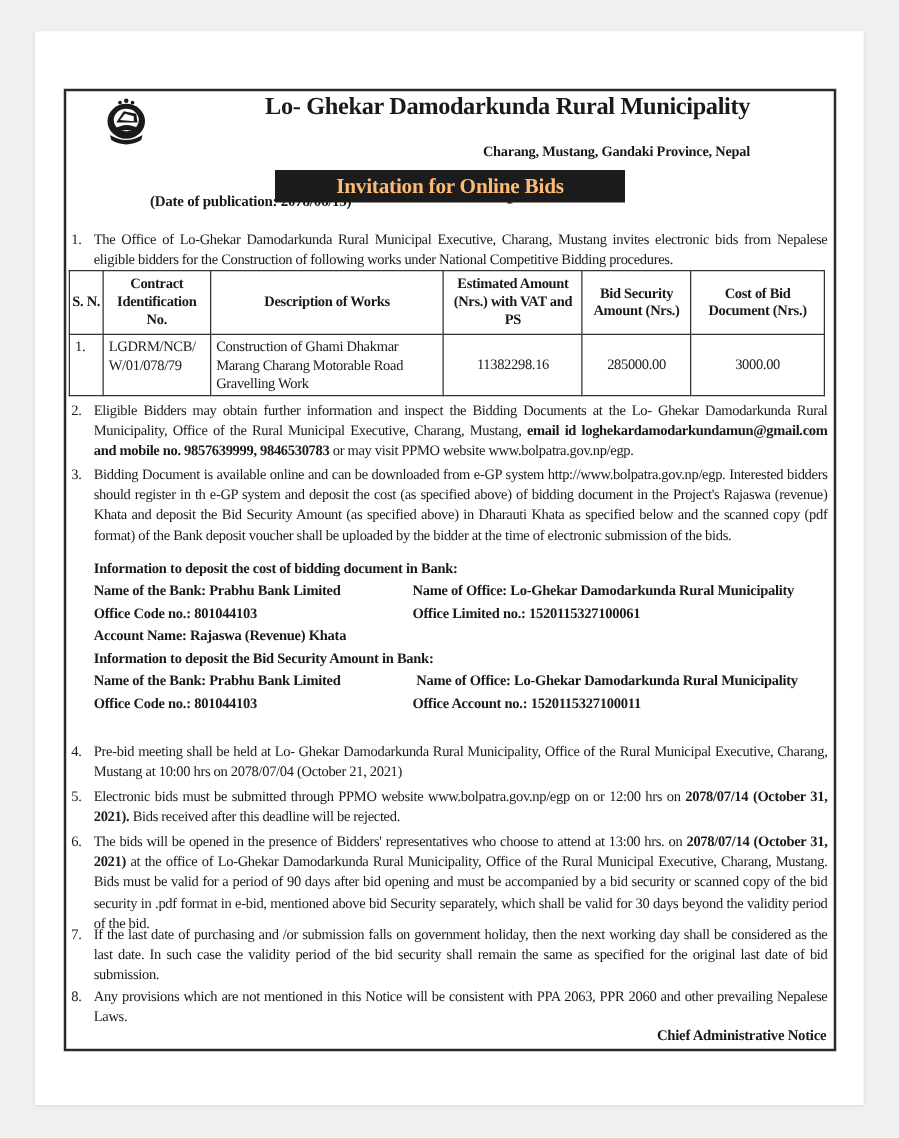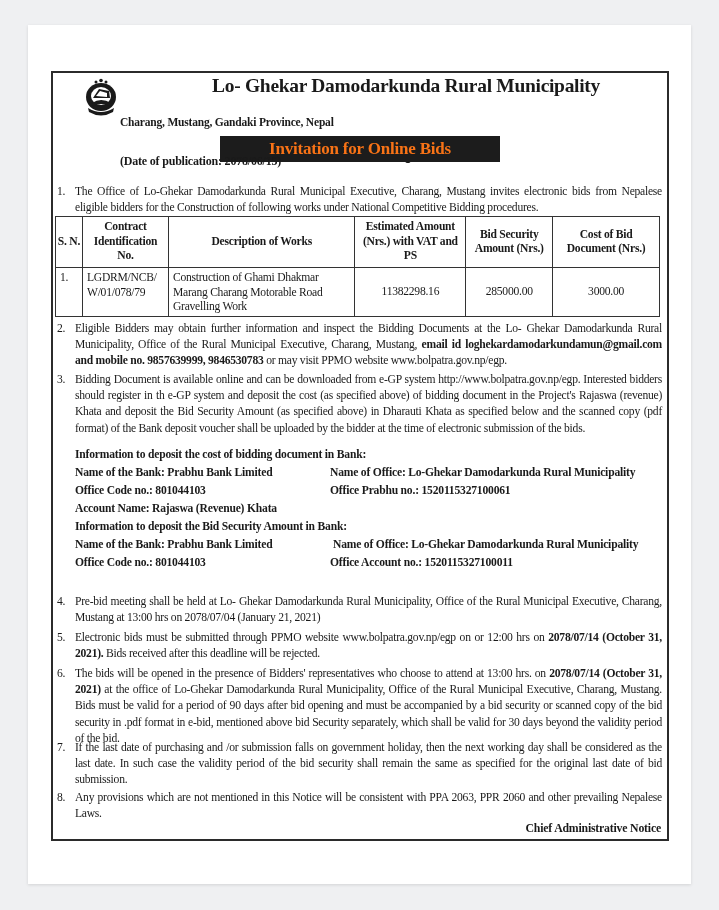--- a/index.html
+++ b/index.html
@@ -19,24 +19,24 @@
   .frame {
     position: absolute; left: 51px; top: 71px; width: 614px; height: 766px;
     border: 2px solid #2b2b2b;
     box-sizing: content-box;
   }
   .emblem { position: absolute; left: 82px; top: 76px; width: 38px; height: 44px; }
   .h1 { position: absolute; left: 120px; width: 480px; top: 75px; text-align: right;
         font-weight: bold; font-size: 19.5px; letter-spacing: -0.3px; }
   .h2 { position: absolute; left: 120px; width: 480px; top: 96px; text-align: center;
         font-weight: bold; font-size: 17px; letter-spacing: -0.3px; margin-top: 48px; }
-  .h3 { position: absolute; left: 120px; width: 480px; top: 116px; text-align: left;
+  .h3 { position: absolute; left: 120px; width: 480px; top: 116px; text-align: right;
         font-weight: bold; font-size: 11.5px; letter-spacing: -0.2px; }
   .banner { position: absolute; left: 220px; top: 136px; width: 280px; height: 26px;
-        background: #1c1c1c; color: #f97316; text-align: center; font-weight: bold;
+        background: #1c1c1c; color: #fdba74; text-align: center; font-weight: bold;
         font-size: 17px; line-height: 26px; letter-spacing: -0.2px; }
   .pubdate { position: absolute; left: 120px; width: 480px; top: 154px; 
         font-weight: bold; font-size: 12px; letter-spacing: -0.2px; }
 
   .item { position: absolute; left: 57px; width: 605px; font-size: 11.6px; line-height: 16.2px;
           letter-spacing: -0.25px; }
   .item .num { position: absolute; left: 0; top: 0; width: 16px; }
   .item .txt { margin-left: 18px; text-align: justify; }
   .item b { font-weight: bold; }
 
@@ -125,37 +125,37 @@
 </div>
 
 <div class="bank" style="top:446px;">
   <div class="row">Information to deposit the cost of bidding document in Bank:</div>
   <div class="row">
     <span>Name of the Bank: Prabhu Bank Limited</span>
     <span class="right">Name of Office: Lo-Ghekar Damodarkunda Rural Municipality</span>
   </div>
   <div class="row">
     <span>Office Code no.:  801044103</span>
-    <span class="right">Office Prabhu no.: 1520115327100061</span>
+    <span class="right">Office Limited no.: 1520115327100061</span>
   </div>
   <div class="row">Account Name: Rajaswa (Revenue) Khata</div>
   <div class="row">Information to deposit the Bid Security Amount in Bank:</div>
   <div class="row">
     <span>Name of the Bank: Prabhu Bank Limited</span>
     <span class="right" style="left:258px;">Name of Office: Lo-Ghekar Damodarkunda Rural Municipality</span>
   </div>
   <div class="row">
     <span>Office Code no.:  801044103</span>
     <span class="right">Office Account no.: 1520115327100011</span>
   </div>
 </div>
 
 <div class="item" style="top:594px;">
   <span class="num">4.</span>
-  <div class="txt">Pre-bid meeting shall be held at Lo- Ghekar Damodarkunda Rural Municipality, Office of the Rural Municipal Executive, Charang, Mustang at 13:00 hrs on 2078/07/04 (January 21, 2021)</div>
+  <div class="txt">Pre-bid meeting shall be held at Lo- Ghekar Damodarkunda Rural Municipality, Office of the Rural Municipal Executive, Charang, Mustang at 10:00 hrs on 2078/07/04 (October 21, 2021)</div>
 </div>
 
 <div class="item" style="top:630px;">
   <span class="num">5.</span>
   <div class="txt"><span>Electronic bids must be submitted through PPMO website www.bolpatra.gov.np/egp on or 12:00 hrs on </span><b>2078/07/14 (October 31, 2021).</b><span> Bids received after this deadline will be rejected.</span></div>
 </div>
 
 <div class="item" style="top:666px;">
   <span class="num">6.</span>
   <div class="txt"><span>The bids will be opened in the presence of Bidders' representatives who choose to attend at 13:00 hrs. on </span><b>2078/07/14 (October 31, 2021)</b><span> at the office of Lo-Ghekar Damodarkunda Rural Municipality, Office of the Rural Municipal Executive, Charang, Mustang.  Bids must be valid for a period of 90 days after bid opening and must be accompanied by a bid security or scanned copy of the bid security in .pdf format in e-bid, mentioned above bid Security separately, which shall be valid for 30 days beyond the validity period of the bid.</span></div>

